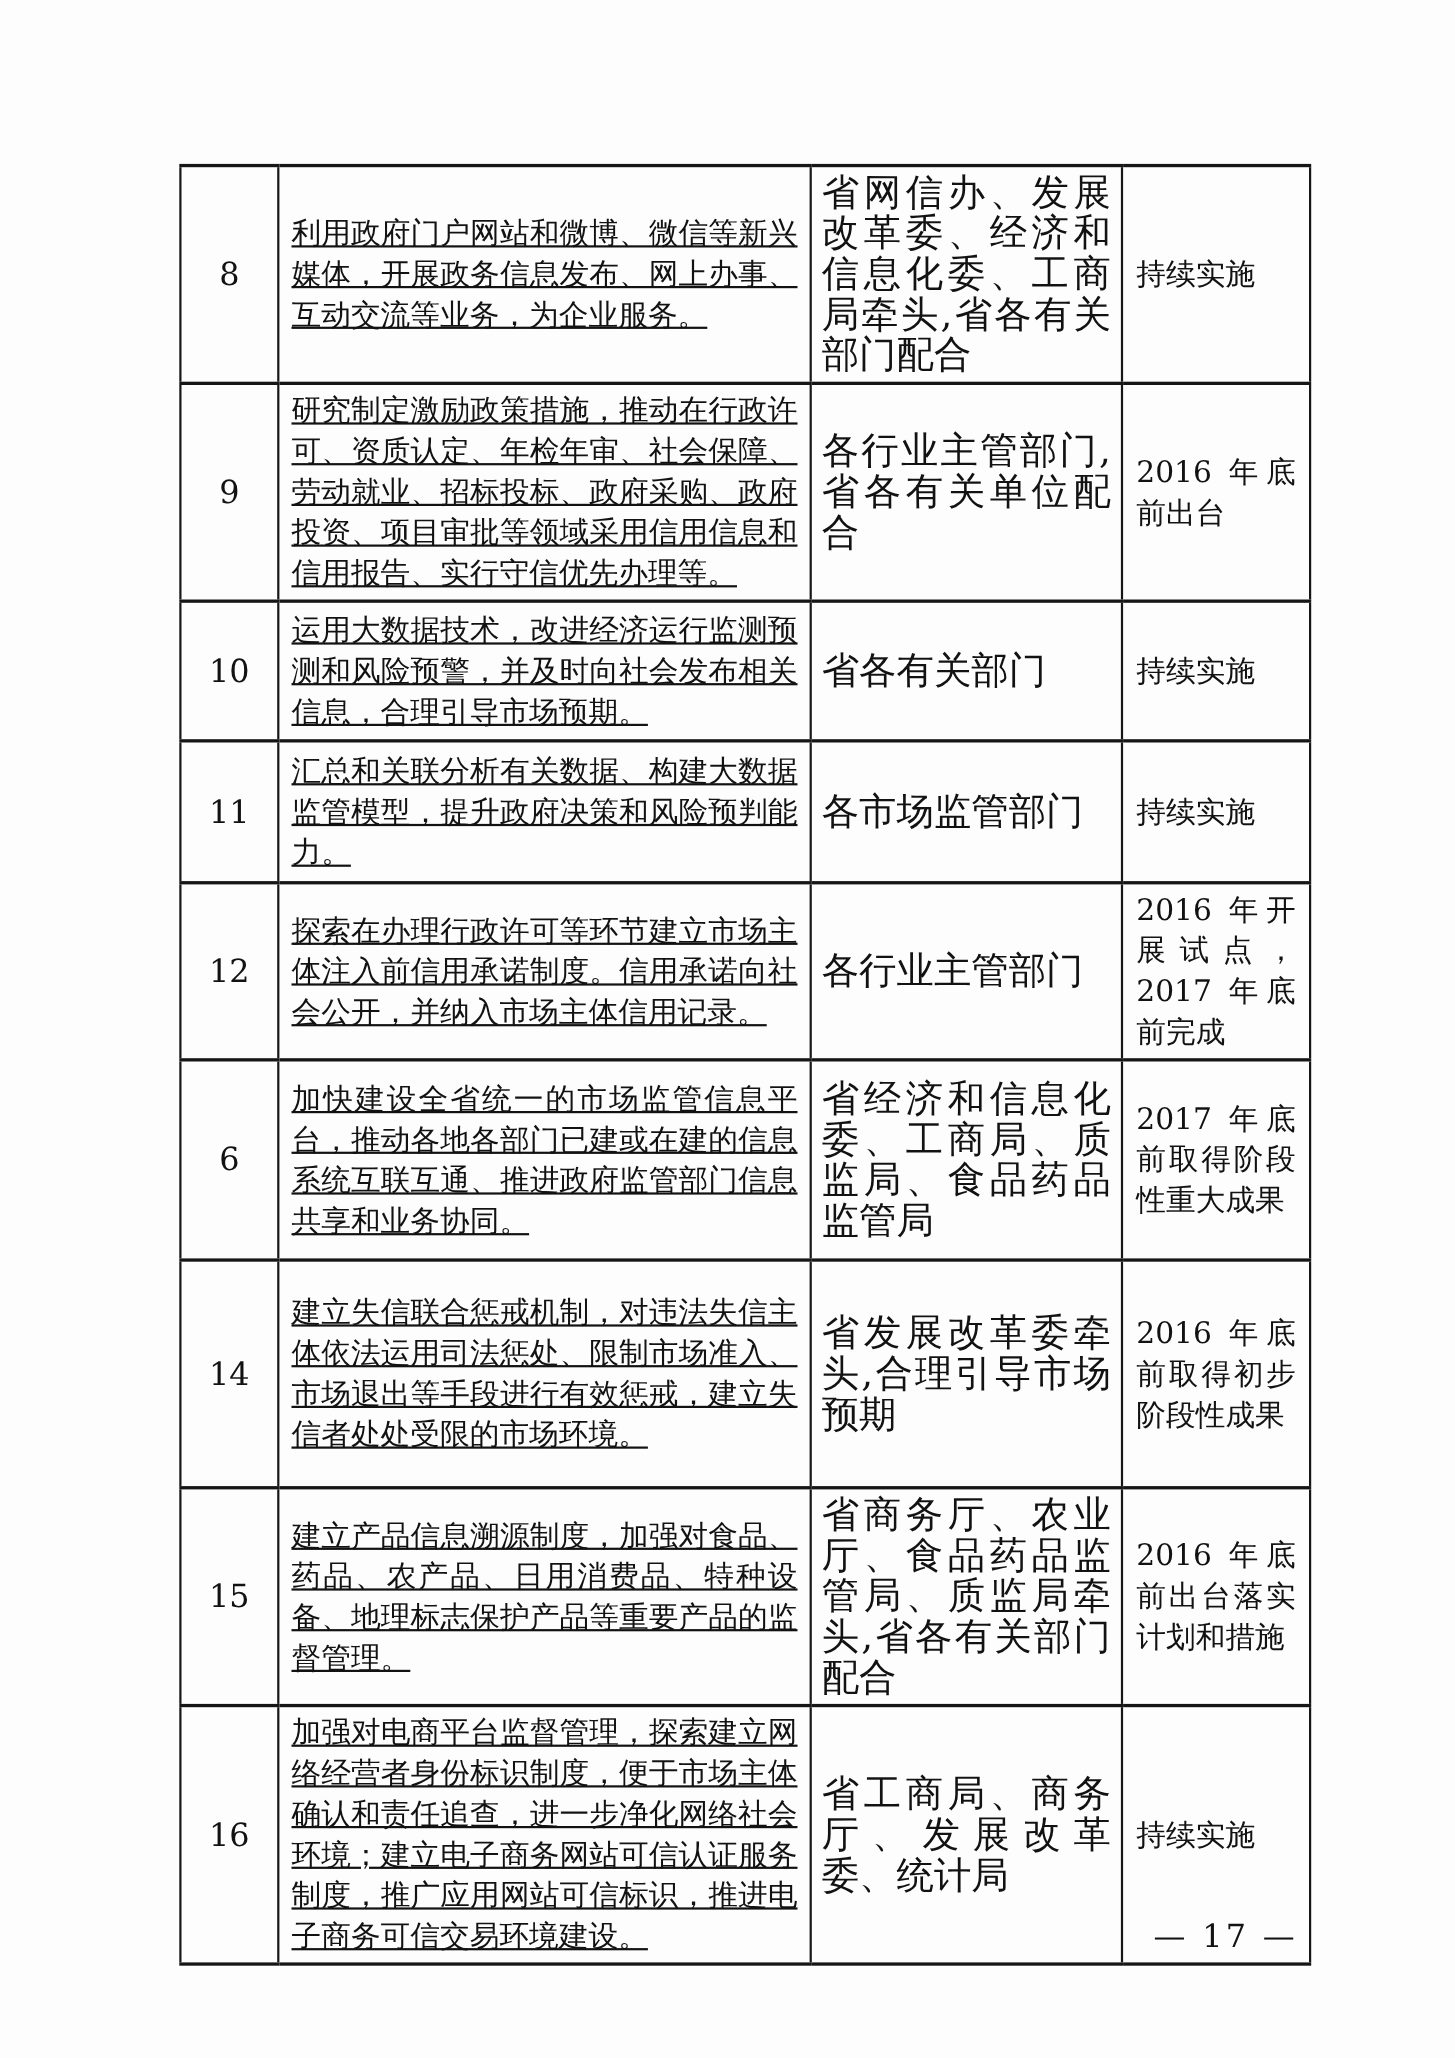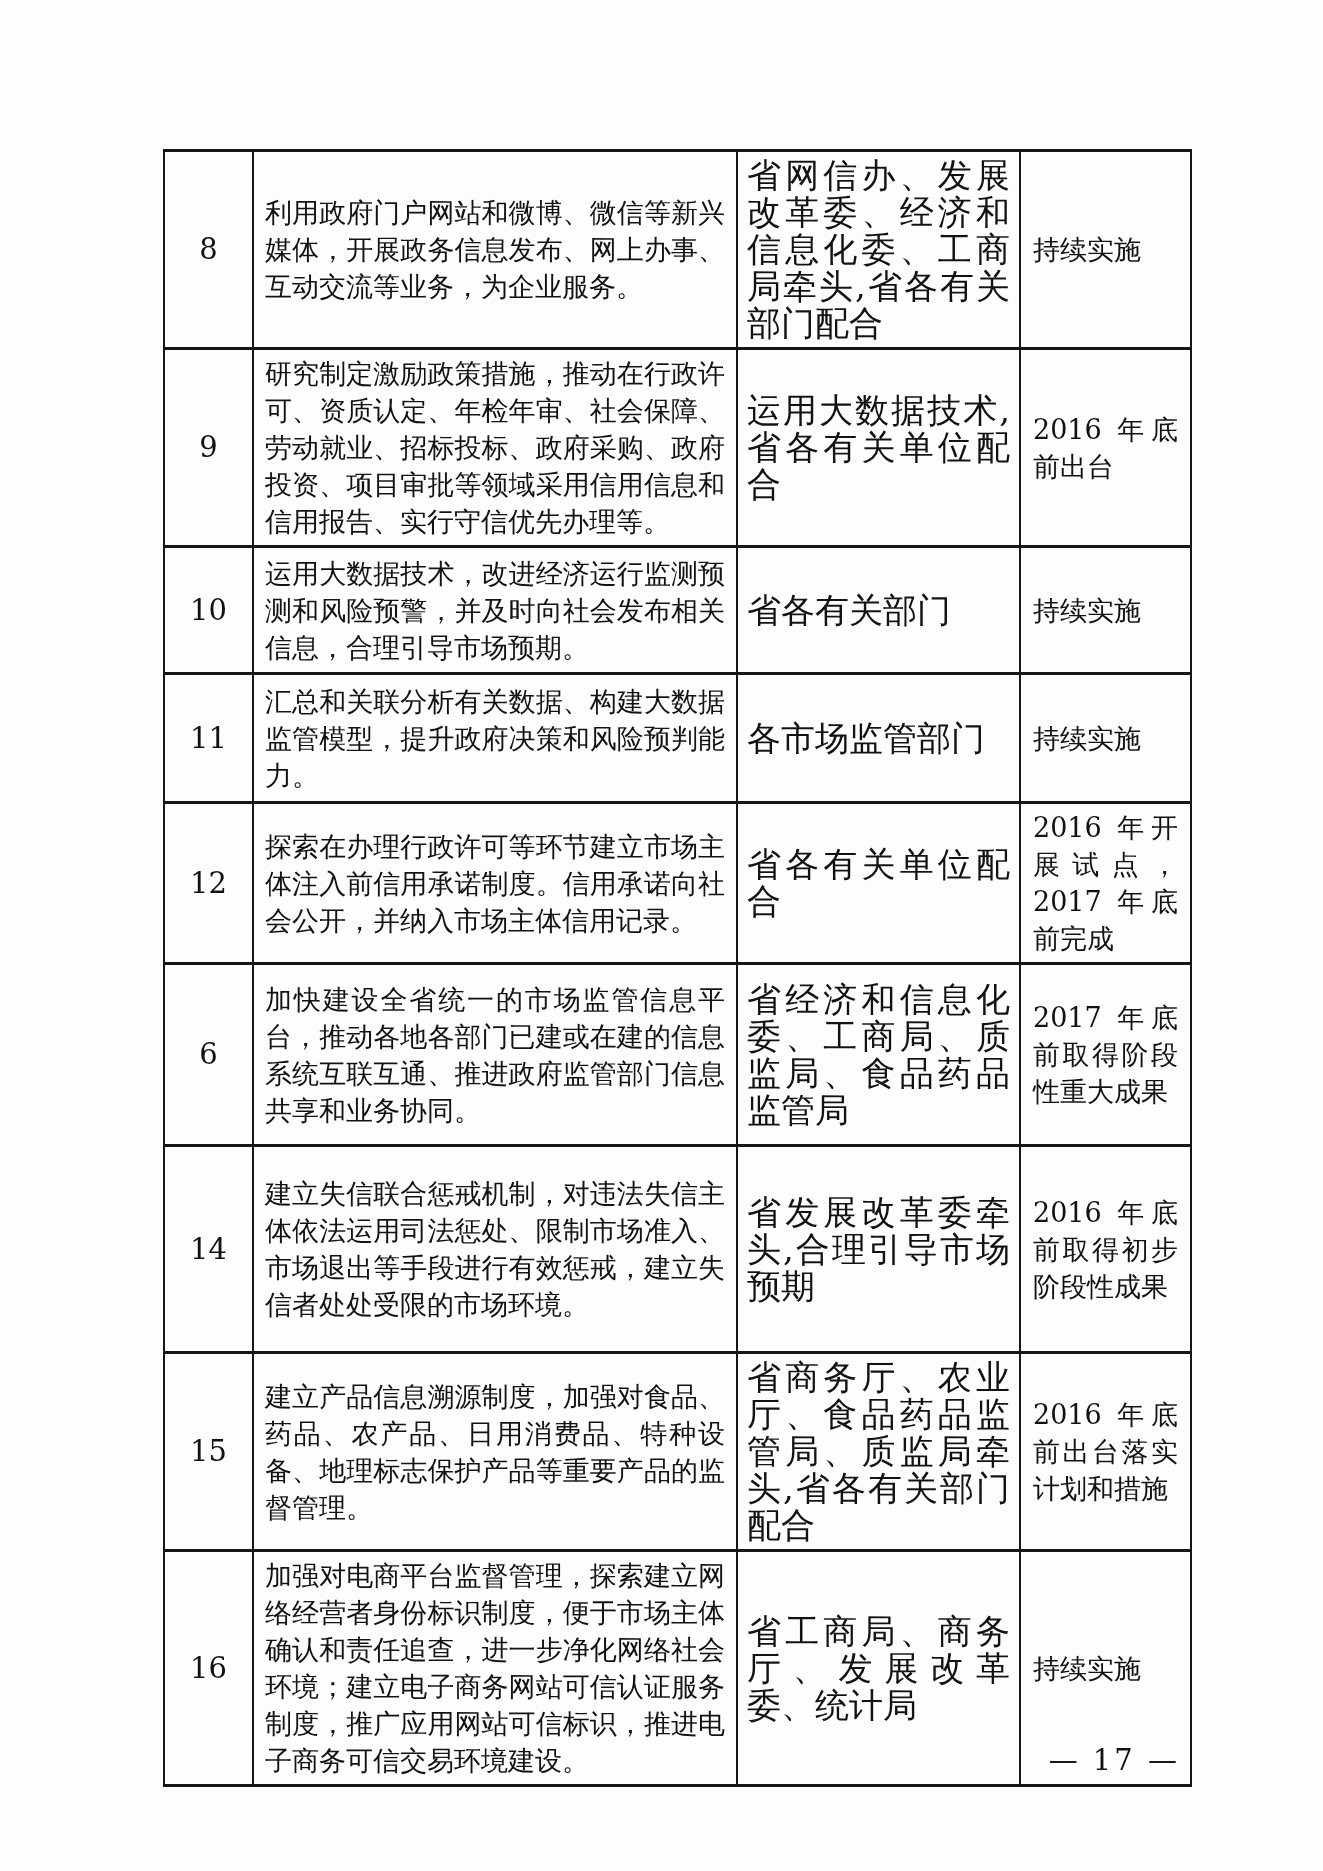--- a/index.html
+++ b/index.html
@@ -37,20 +37,21 @@
   }
   td.cell-no {
     text-align: center;
     font-size: 29px;
     font-family: "DejaVu Serif", "Liberation Serif", serif;
   }
   td.cell-task {
     padding: 5px 11px;
     text-align: justify;
     text-justify: inter-character;
+    text-decoration: underline;
   }
   td.cell-dept {
     padding: 5px 9px;
     font-size: 34px;
     text-align: justify;
     text-justify: inter-character;
   }
   td.cell-time {
     padding: 5px 12px;
     text-align: justify;
@@ -93,39 +94,39 @@
     <tbody>
       <tr class="rh-0">
         <td class="cell-no">8</td>
         <td class="cell-task">利用政府门户网站和微博、微信等新兴媒体，开展政务信息发布、网上办事、互动交流等业务，为企业服务。</td>
         <td class="cell-dept">省网信办、发展改革委、经济和信息化委、工商局牵头,省各有关部门配合</td>
         <td class="cell-time">持续实施</td>
       </tr>
       <tr class="rh-1">
         <td class="cell-no">9</td>
         <td class="cell-task">研究制定激励政策措施，推动在行政许可、资质认定、年检年审、社会保障、劳动就业、招标投标、政府采购、政府投资、项目审批等领域采用信用信息和信用报告、实行守信优先办理等。</td>
-        <td class="cell-dept">运用大数据技术,省各有关单位配合</td>
+        <td class="cell-dept">各行业主管部门,省各有关单位配合</td>
         <td class="cell-time">2016 年底前出台</td>
       </tr>
       <tr class="rh-2">
         <td class="cell-no">10</td>
         <td class="cell-task">运用大数据技术，改进经济运行监测预测和风险预警，并及时向社会发布相关信息，合理引导市场预期。</td>
         <td class="cell-dept">省各有关部门</td>
         <td class="cell-time">持续实施</td>
       </tr>
       <tr class="rh-3">
         <td class="cell-no">11</td>
         <td class="cell-task">汇总和关联分析有关数据、构建大数据监管模型，提升政府决策和风险预判能力。</td>
         <td class="cell-dept">各市场监管部门</td>
         <td class="cell-time">持续实施</td>
       </tr>
       <tr class="rh-4">
         <td class="cell-no">12</td>
         <td class="cell-task">探索在办理行政许可等环节建立市场主体注入前信用承诺制度。信用承诺向社会公开，并纳入市场主体信用记录。</td>
-        <td class="cell-dept">省各有关单位配合</td>
+        <td class="cell-dept">各行业主管部门</td>
         <td class="cell-time">2016 年开展试点，2017 年底前完成</td>
       </tr>
       <tr class="rh-5">
         <td class="cell-no">6</td>
         <td class="cell-task">加快建设全省统一的市场监管信息平台，推动各地各部门已建或在建的信息系统互联互通、推进政府监管部门信息共享和业务协同。</td>
         <td class="cell-dept">省经济和信息化委、工商局、质监局、食品药品监管局</td>
         <td class="cell-time">2017 年底前取得阶段性重大成果</td>
       </tr>
       <tr class="rh-6">
         <td class="cell-no">14</td>

